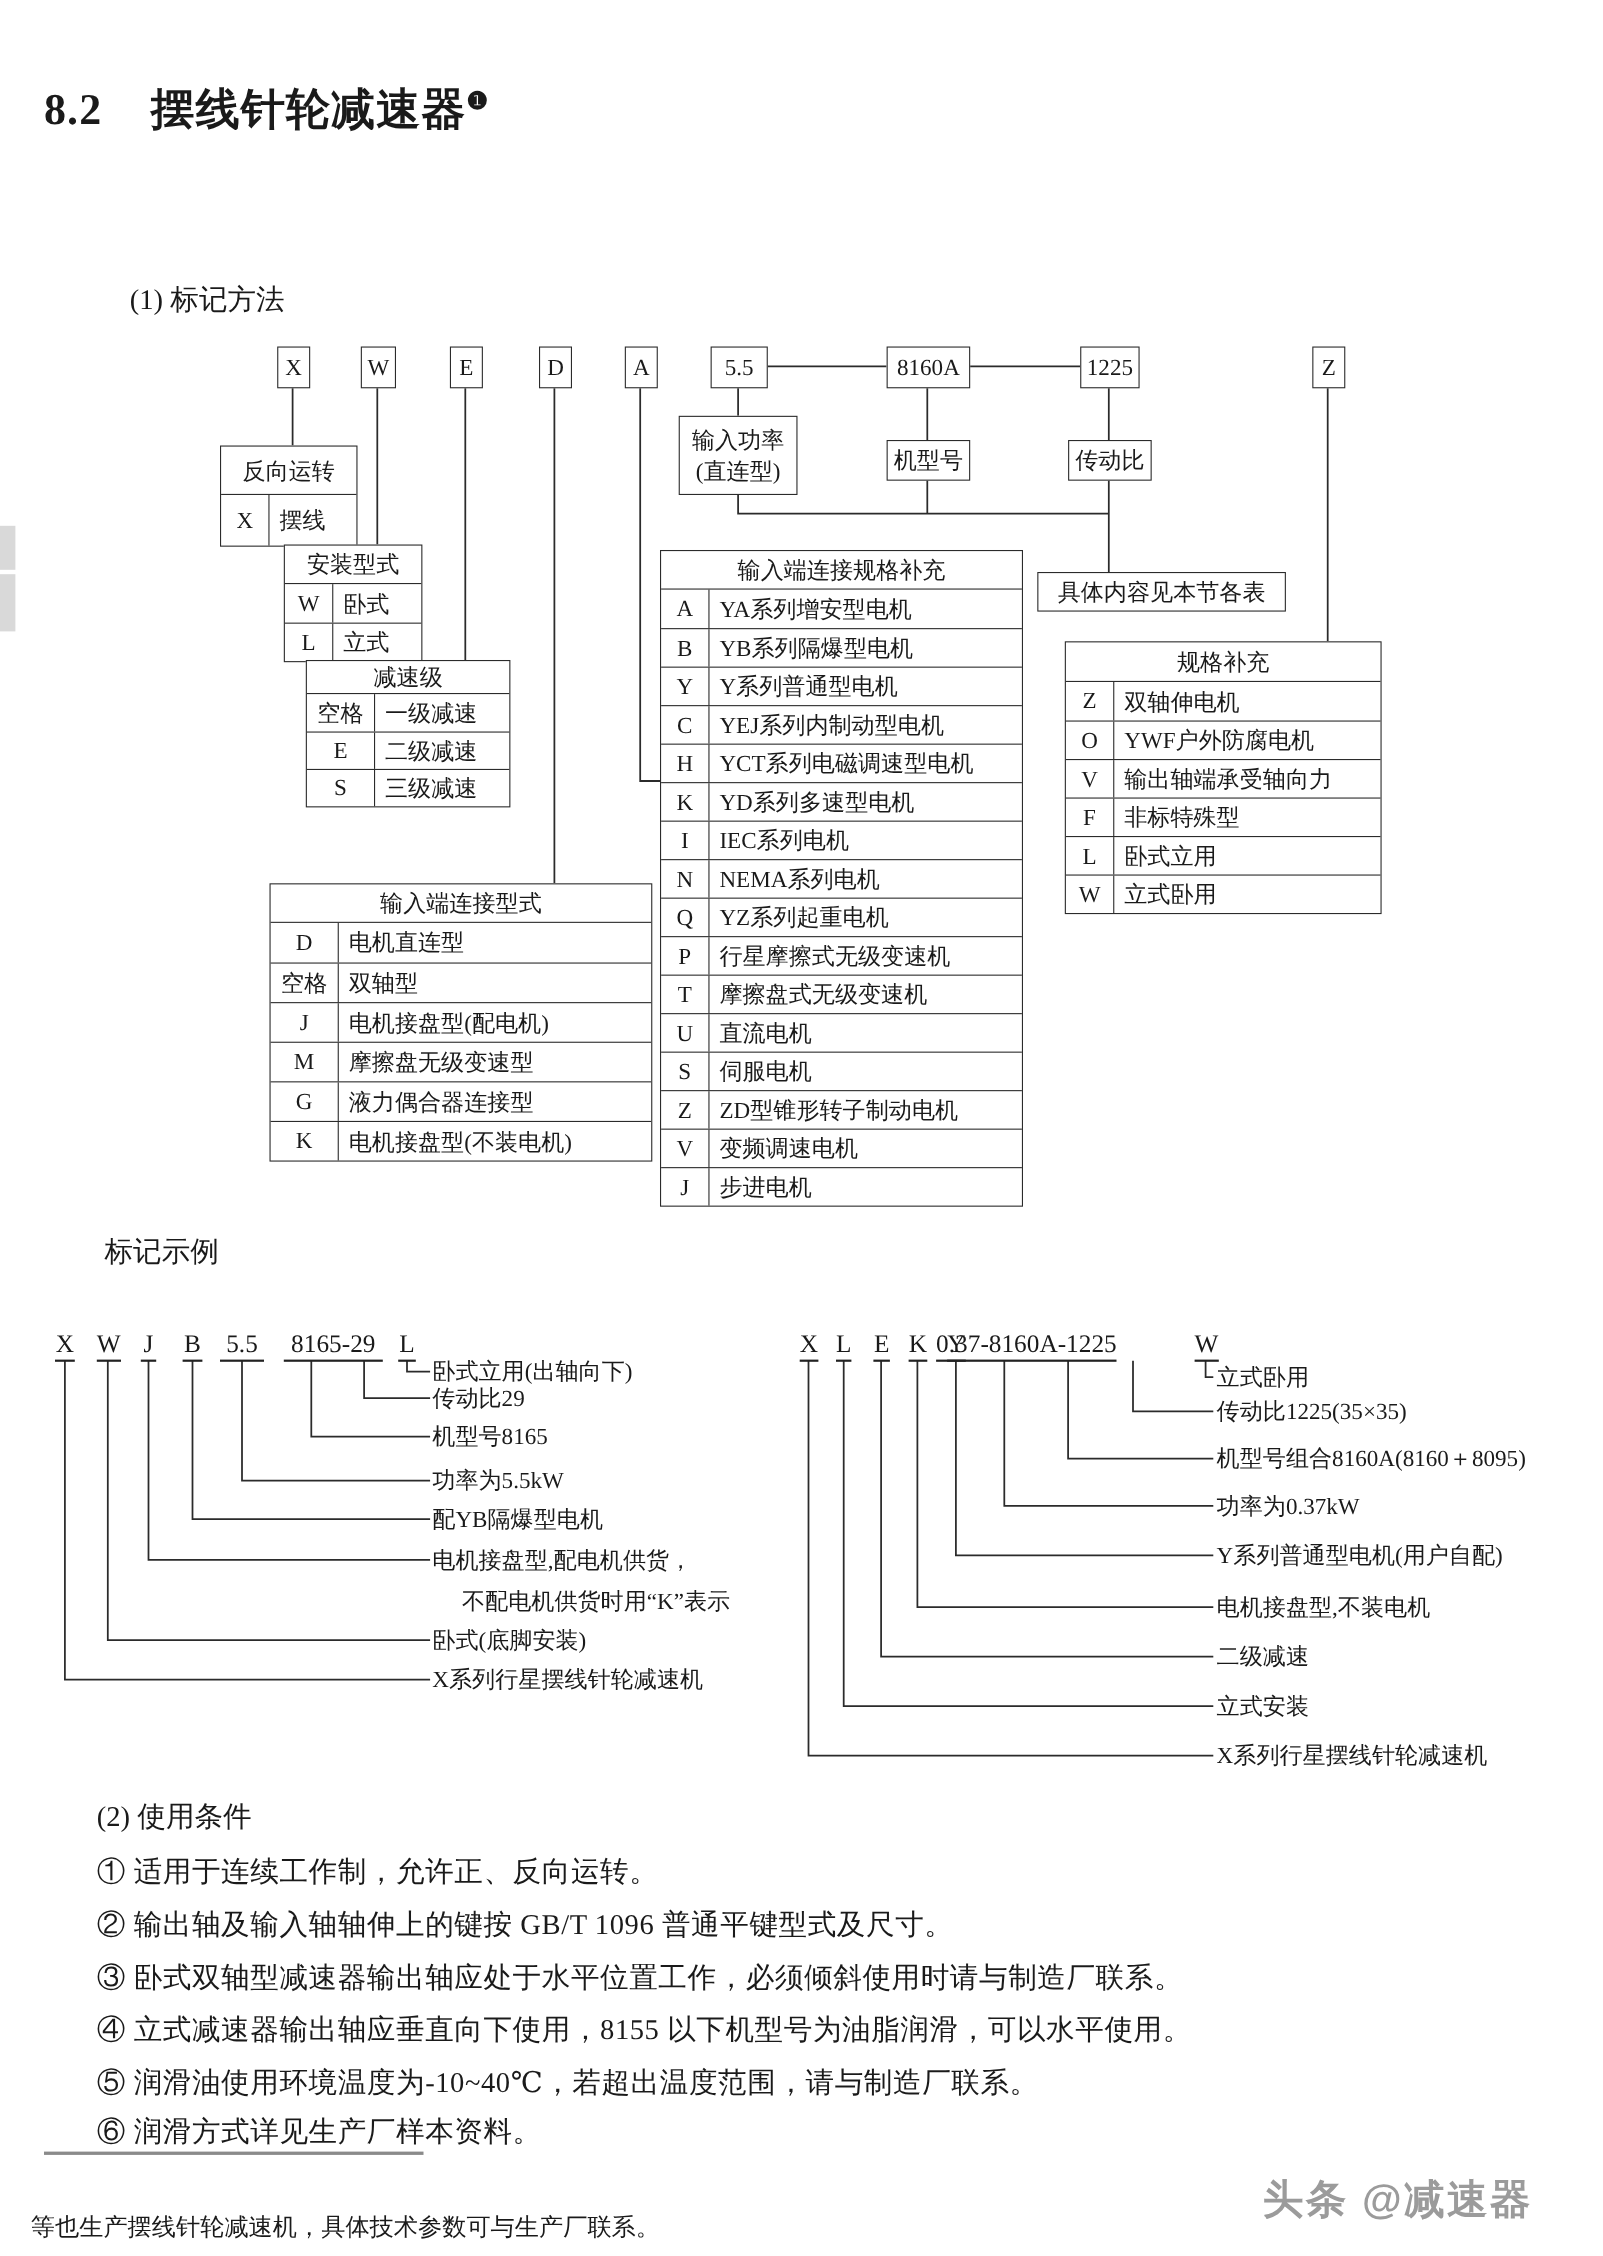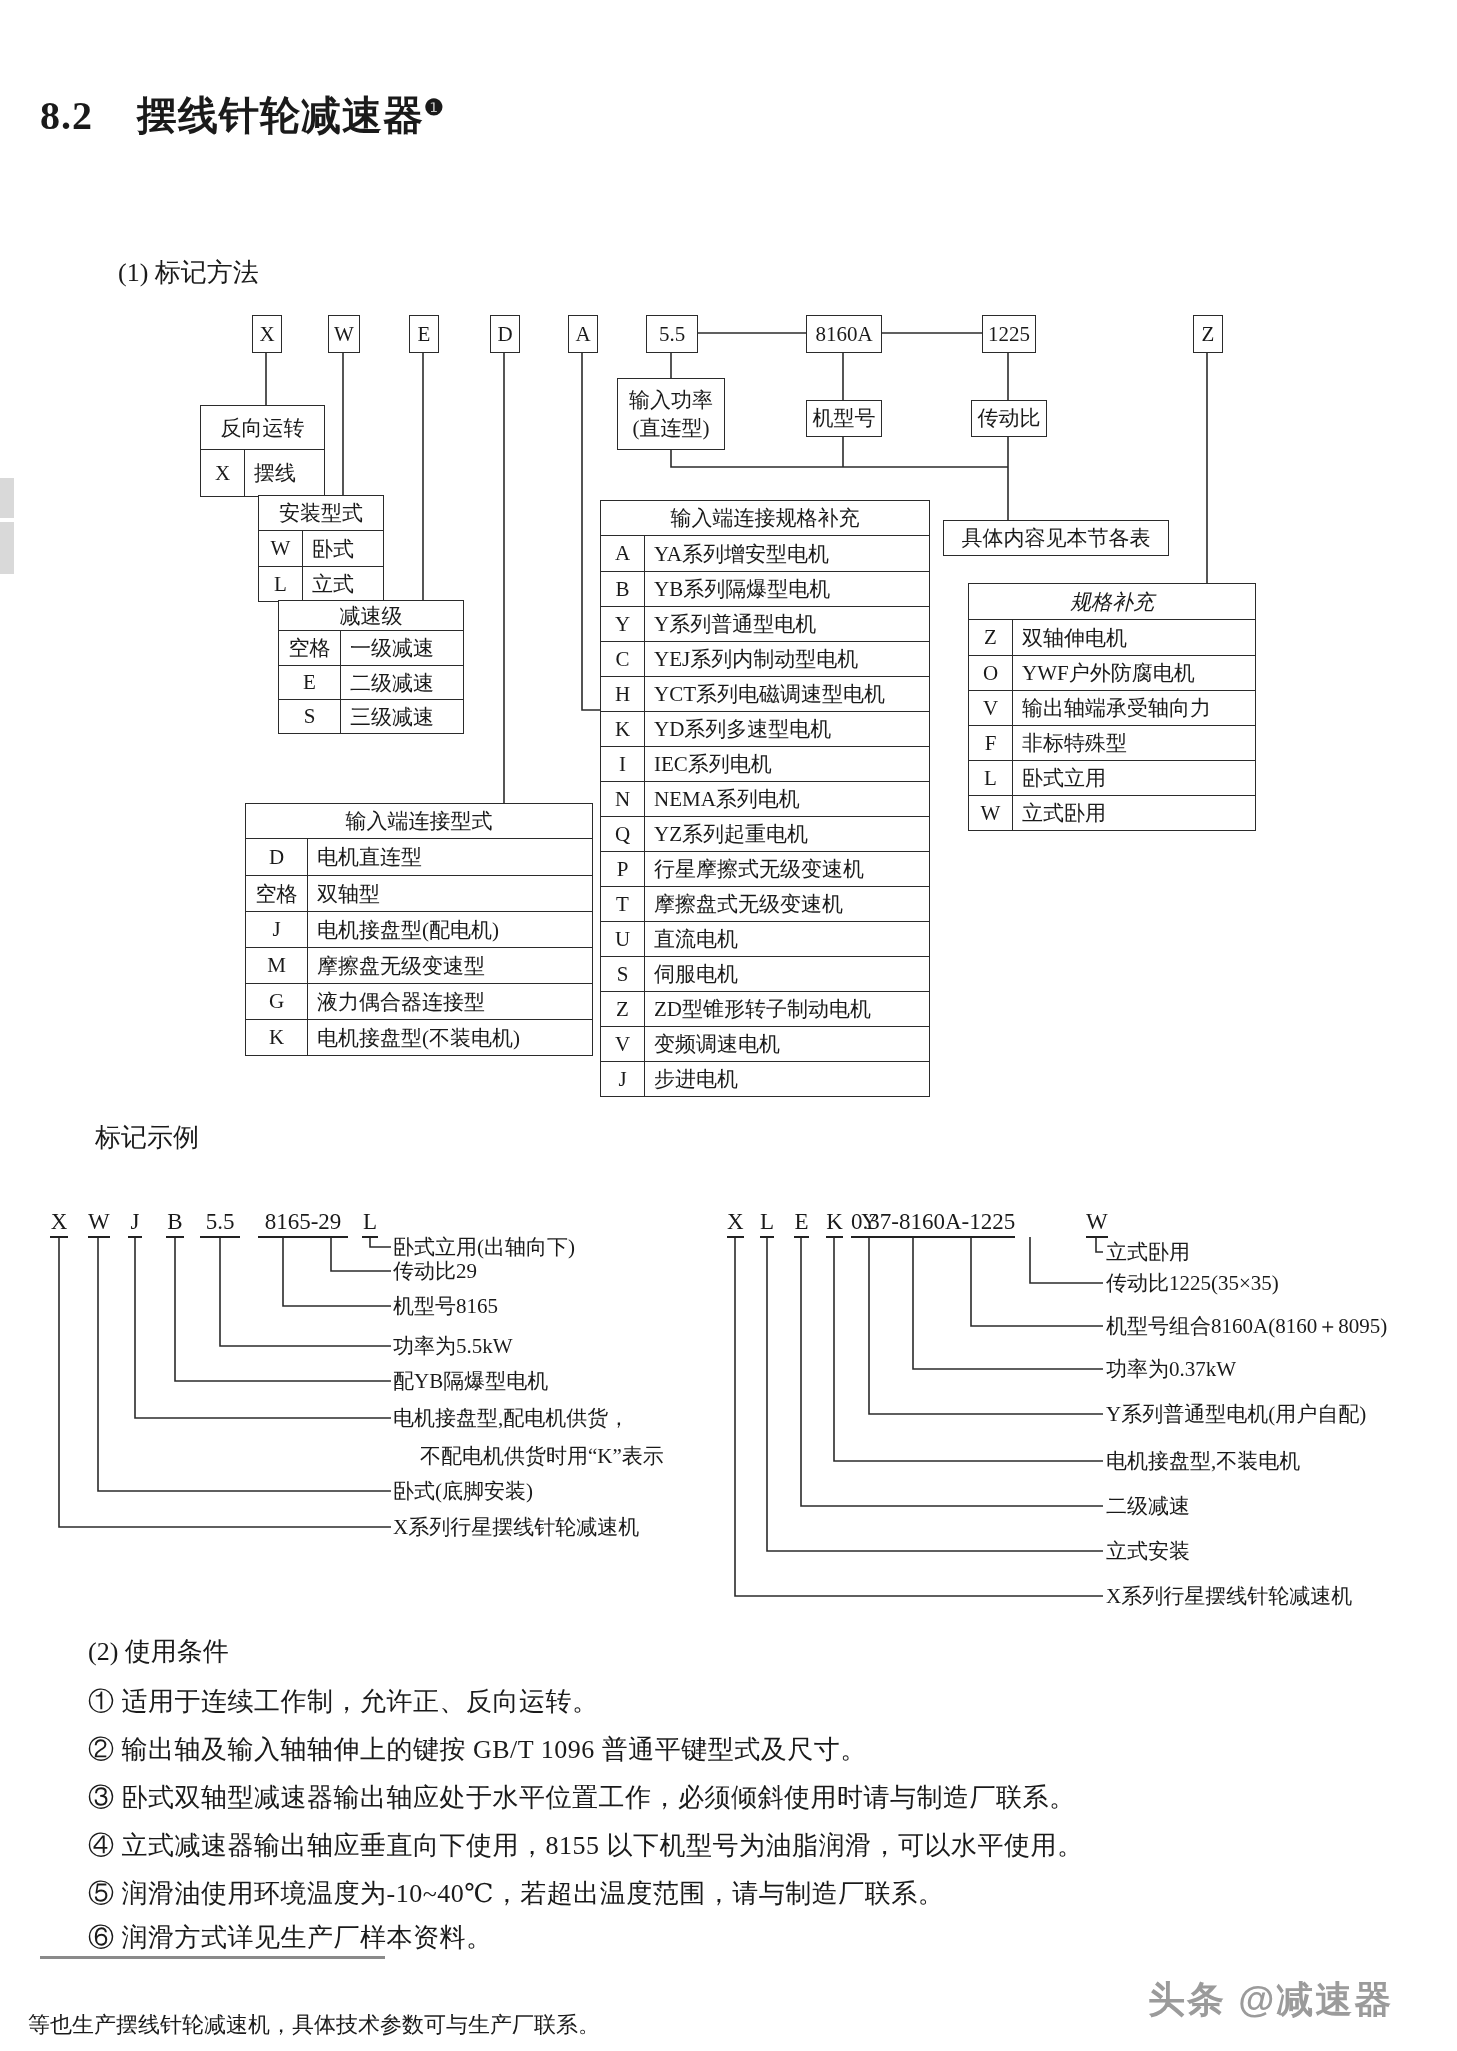--- a/index.html
+++ b/index.html
@@ -71,21 +71,21 @@
   .artifact{position:absolute;background:#d9d9d9;}
 </style>
 </head>
 <body>
 
 <div class="page">
 
   <div class="artifact abs" style="left:0;top:478px;width:14px;height:40px;"></div>
   <div class="artifact abs" style="left:0;top:522px;width:14px;height:52px;"></div>
 
-  <div class="h1 abs" style="left:40px;top:72px;margin-top:16px;">
+  <div class="h1 abs" style="left:40px;top:72px;">
     <span class="num">8.2</span><span>摆线针轮减速器</span><sup>❶</sup>
   </div>
   <div class="plabel abs" style="left:118px;top:255px;">(1) 标记方法</div>
 
   <svg class="wires" width="1457" height="2051">
 
     <path d="M696 333 H806"></path>
       <path d="M880 333 H982"></path>
 
     <path d="M266 351 V405"></path>
@@ -252,21 +252,21 @@
         <div class="dt-row" style="height: 35px;">
           <div class="dt-key" style="width: 44px;">V</div>
           <div class="dt-val">变频调速电机</div>
         </div>
         <div class="dt-row" style="height: 35px;">
           <div class="dt-key" style="width: 44px;">J</div>
           <div class="dt-val">步进电机</div>
         </div>
       </div>
       <div class="dtable" style="left: 968px; top: 583px; width: 288px;">
-        <div class="dt-header" style="height: 36px; font-style: italic;">规格补充</div>
+        <div class="dt-header" style="height: 36px;">规格补充</div>
         <div class="dt-row" style="height: 35px;">
           <div class="dt-key" style="width: 44px;">Z</div>
           <div class="dt-val">双轴伸电机</div>
         </div>
         <div class="dt-row" style="height: 35px;">
           <div class="dt-key" style="width: 44px;">O</div>
           <div class="dt-val">YWF户外防腐电机</div>
         </div>
         <div class="dt-row" style="height: 35px;">
           <div class="dt-key" style="width: 44px;">V</div>

